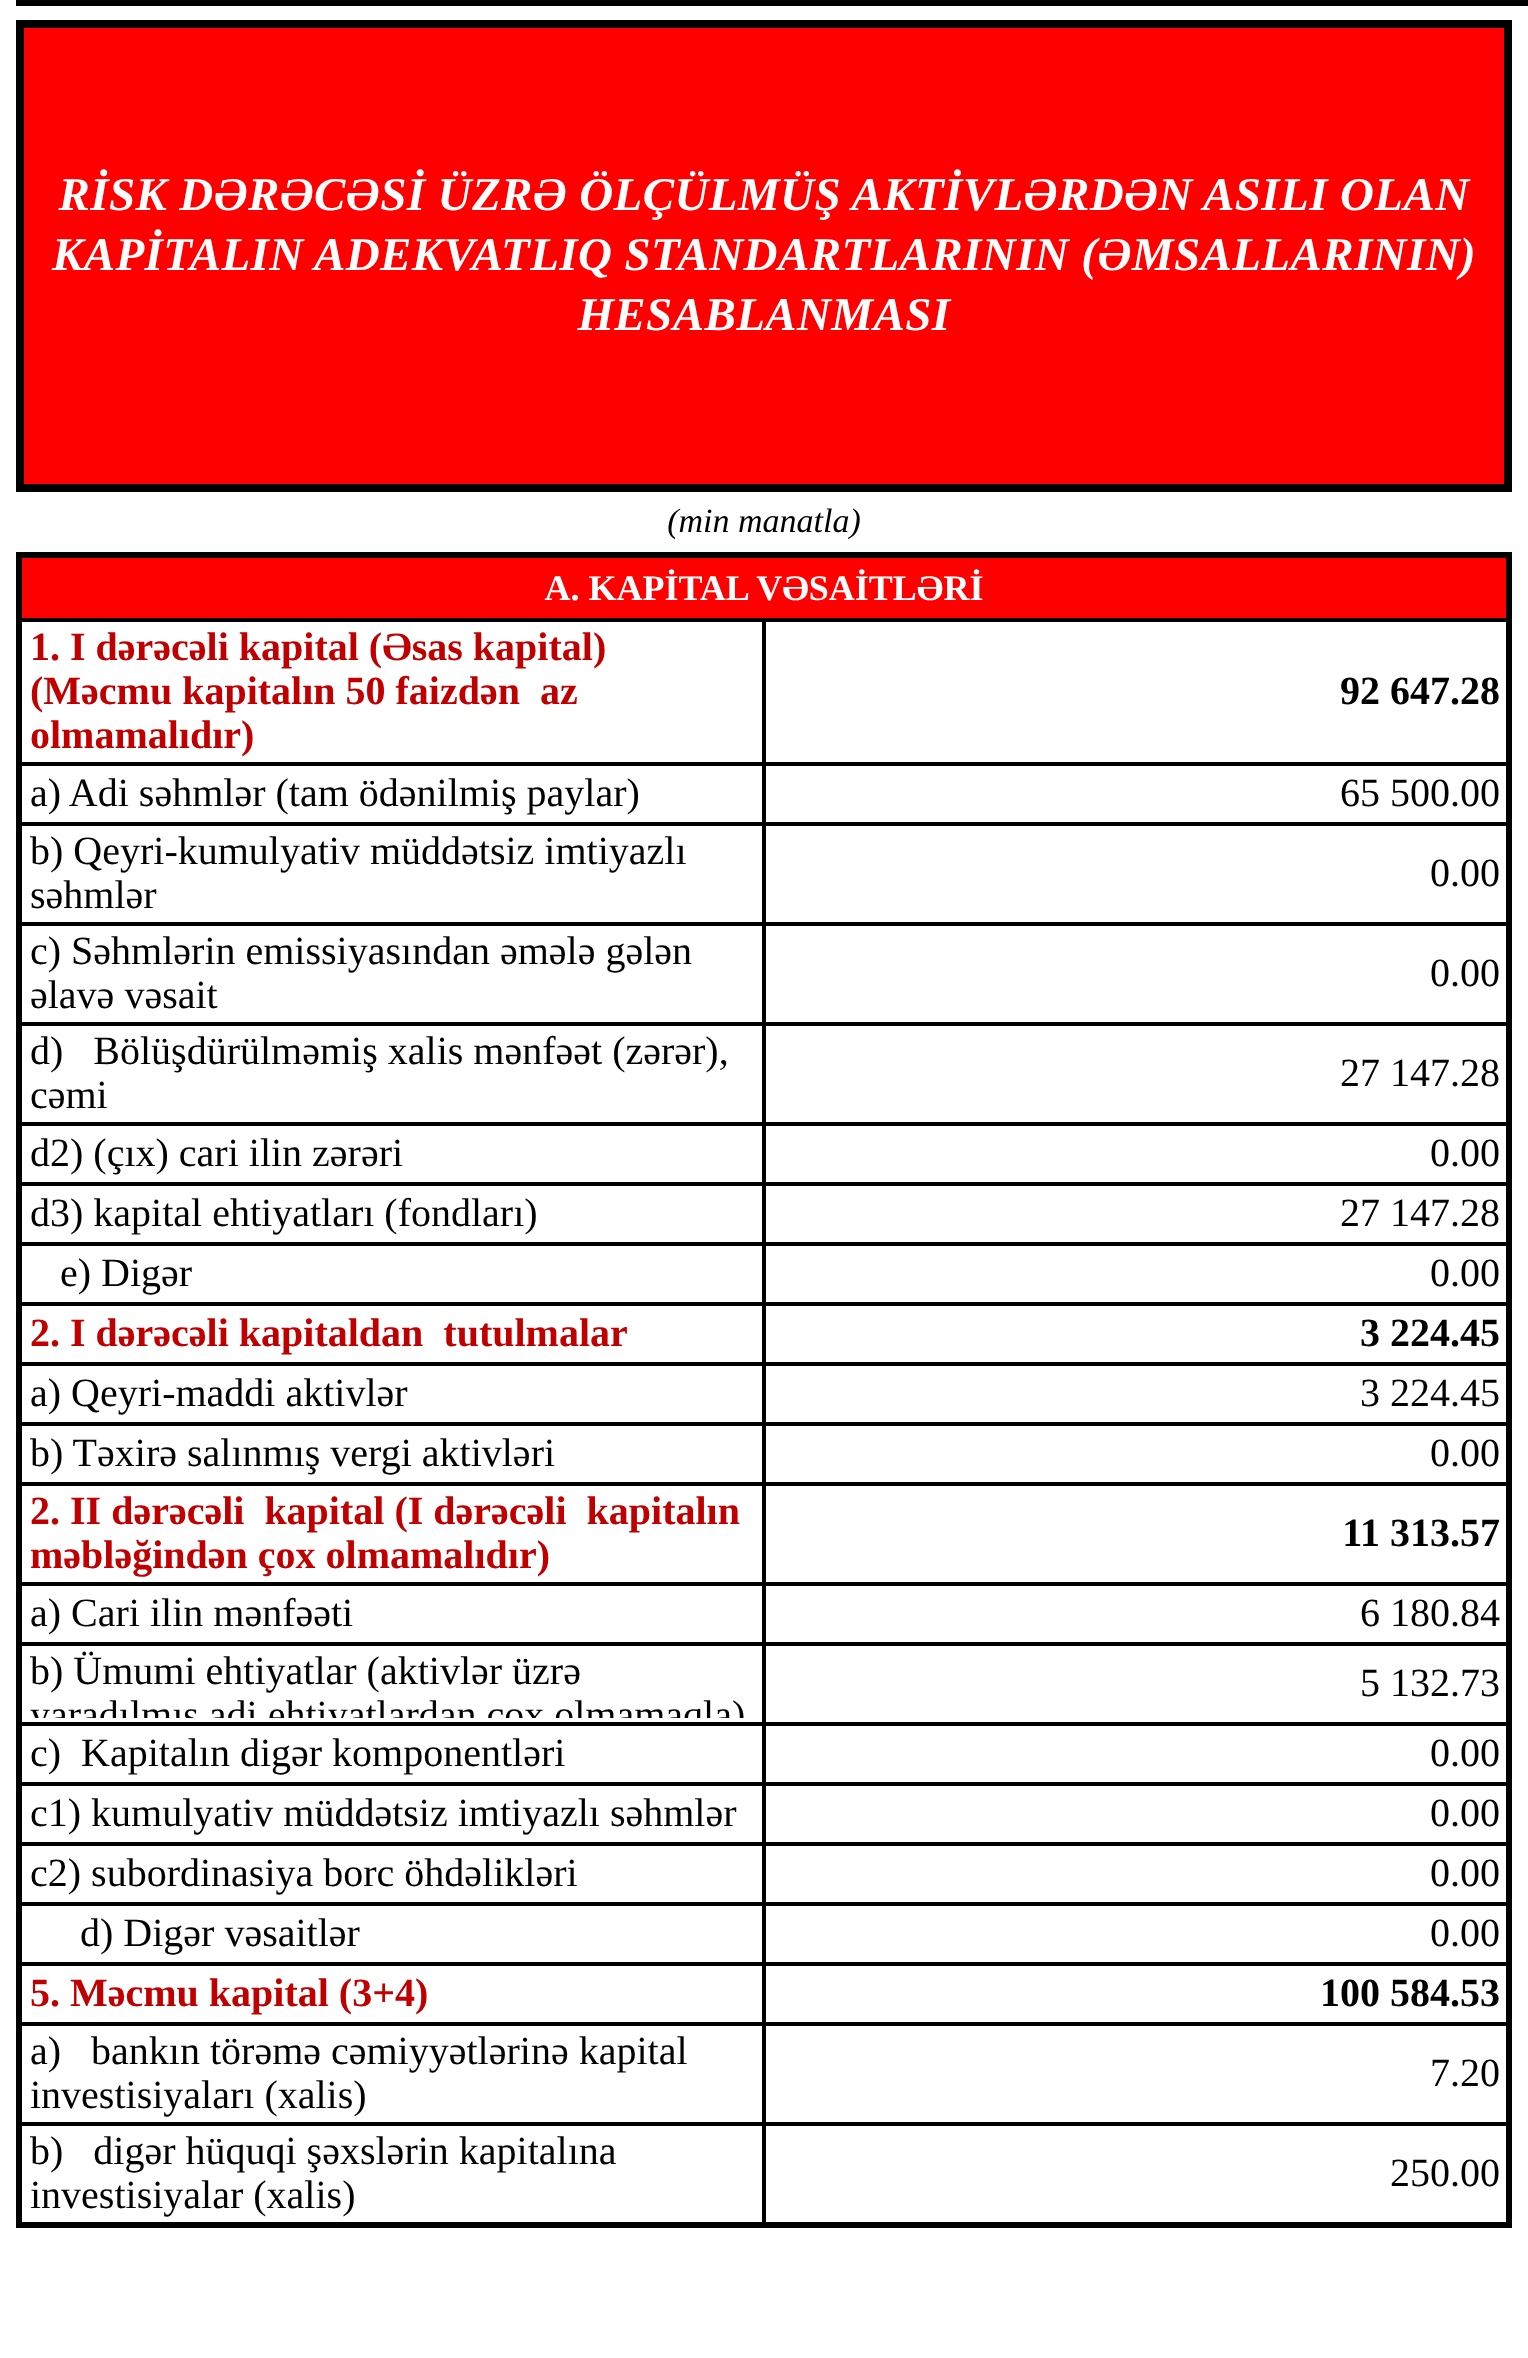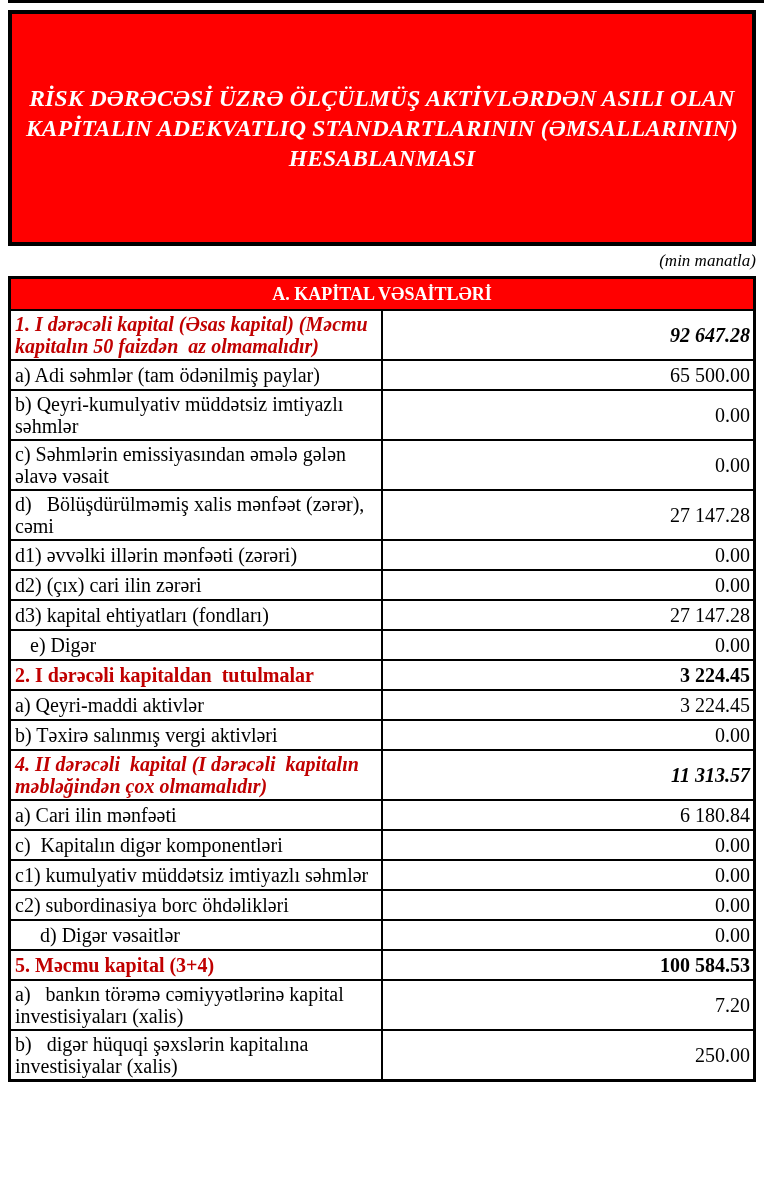--- a/index.html
+++ b/index.html
@@ -19,21 +19,21 @@
   .banner{
     margin:10px 8px 0 8px;height:236px;box-sizing:border-box;
     background:var(--banner-bg);border:4px solid var(--border);
     display:flex;align-items:center;justify-content:center;
   }
   .banner-title{
     color:var(--banner-text);font-weight:bold;font-size:23.5px;line-height:30px;
     text-align:center;white-space:pre-line;letter-spacing:0.2px;font-style:italic;
   }
   .unit-note{
-    height:30px;line-height:30px;margin:0 8px;text-align:right;
+    height:30px;line-height:30px;margin:0 8px;text-align:center;
     font-style:italic;font-size:17px;
   }
   table.cap-table{
     margin:0 8px;width:748px;border-collapse:collapse;table-layout:fixed;
     border:3px solid var(--border);
   }
   .cap-table th,.cap-table td{
     border:2px solid var(--border);
   }
   th.section-header{
@@ -45,21 +45,21 @@
   td.label{
     width:582px;font-size:20px;line-height:22px;vertical-align:middle;
     padding:2px 2px 2px 4px;white-space:pre-wrap;overflow:hidden;
   }
   td.value{
     width:166px;font-size:20px;text-align:right;vertical-align:middle;
     padding:2px 3px 2px 2px;white-space:nowrap;
   }
   tr.emphasis td.label{color:var(--emphasis);font-weight:bold;}
   tr.emphasis td.value{font-weight:bold;padding-left:16px;}
-  tr.tall{height:48px;font-style:italic;}
+  tr.tall{height:48px;}
   tr.clipped{height:36px;}
   tr.clipped .lbl{max-height:34px;overflow:hidden;}
   .lbl{display:block;}
 </style>
 </head>
 <body>
 
 <div class="top-rule"></div>
 
 <div class="banner">
@@ -91,24 +91,20 @@
       </tr>
       <tr>
         <td class="label"><span class="lbl">c) Səhmlərin emissiyasından əmələ gələn  əlavə vəsait</span></td>
         <td class="value">0.00</td>
       </tr>
       <tr>
         <td class="label"><span class="lbl">d)   Bölüşdürülməmiş xalis mənfəət (zərər), cəmi</span></td>
         <td class="value">27 147.28</td>
       </tr>
       <tr>
-        <td class="label"><span class="lbl">d1) əvvəlki illərin mənfəəti (zərəri)</span></td>
-        <td class="value">0.00</td>
-      </tr>
-      <tr>
         <td class="label"><span class="lbl">d2) (çıx) cari ilin zərəri</span></td>
         <td class="value">0.00</td>
       </tr>
       <tr>
         <td class="label"><span class="lbl">d3) kapital ehtiyatları (fondları)</span></td>
         <td class="value">27 147.28</td>
       </tr>
       <tr>
         <td class="label"><span class="lbl">   e) Digər</span></td>
         <td class="value">0.00</td>
@@ -119,26 +115,30 @@
       </tr>
       <tr>
         <td class="label"><span class="lbl">a) Qeyri-maddi aktivlər</span></td>
         <td class="value">3 224.45</td>
       </tr>
       <tr>
         <td class="label"><span class="lbl">b) Təxirə salınmış vergi aktivləri</span></td>
         <td class="value">0.00</td>
       </tr>
       <tr class="emphasis tall">
-        <td class="label"><span class="lbl">4. II dərəcəli  kapital (I dərəcəli  kapitalın  məbləğindən çox olmamalıdır)</span></td>
+        <td class="label"><span class="lbl">2. II dərəcəli  kapital (I dərəcəli  kapitalın  məbləğindən çox olmamalıdır)</span></td>
         <td class="value">11 313.57</td>
       </tr>
       <tr>
         <td class="label"><span class="lbl">a) Cari ilin mənfəəti</span></td>
         <td class="value">6 180.84</td>
+      </tr>
+      <tr class="clipped">
+        <td class="label"><span class="lbl">b) Ümumi ehtiyatlar (aktivlər üzrə yaradılmış adi ehtiyatlardan çox olmamaqla)</span></td>
+        <td class="value">5 132.73</td>
       </tr>
       <tr>
         <td class="label"><span class="lbl">c)  Kapitalın digər komponentləri</span></td>
         <td class="value">0.00</td>
       </tr>
       <tr>
         <td class="label"><span class="lbl">c1) kumulyativ müddətsiz imtiyazlı səhmlər</span></td>
         <td class="value">0.00</td>
       </tr>
       <tr>

